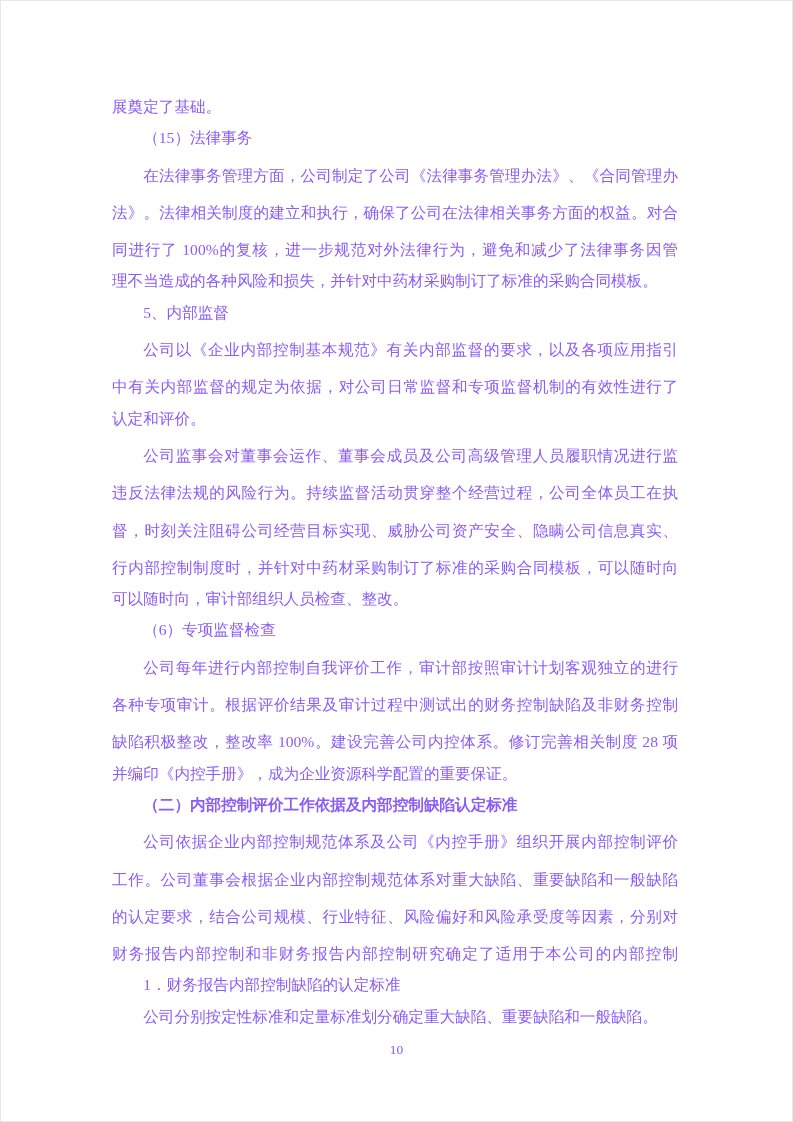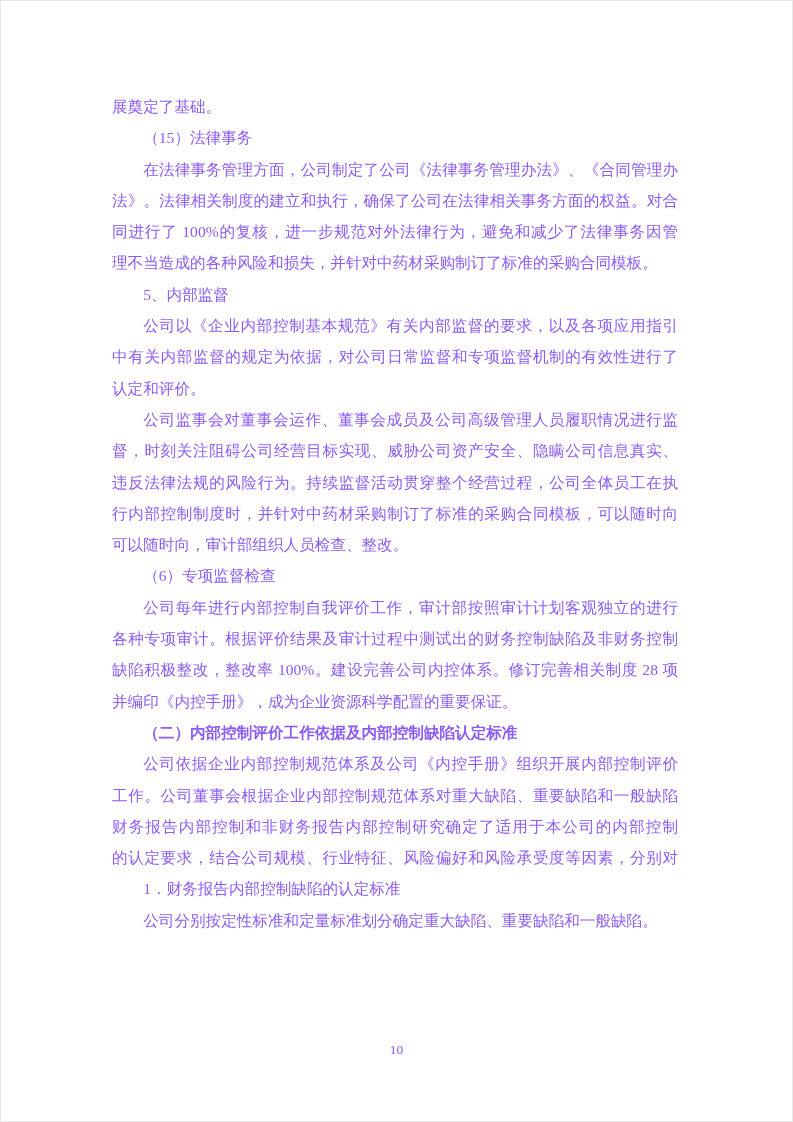--- a/index.html
+++ b/index.html
@@ -28,20 +28,21 @@
     line-height: 31.3px;
     height: 31.3px;
     overflow: hidden;
     white-space: pre-wrap;
     text-align: left;
   }
   .line.justify {
     text-align: justify;
     text-align-last: justify;
     text-justify: inter-character;
+    margin-top: 6px;
   }
   .line.indent {
     padding-left: 31.2px;
   }
   .line.bold {
     font-weight: bold;
   }
   .footer {
     position: absolute;
     left: 0;
@@ -63,33 +64,33 @@
       <div class="line indent">（15）法律事务</div>
       <div class="line indent justify">在法律事务管理方面，公司制定了公司《法律事务管理办法》、《合同管理办</div>
       <div class="line justify">法》。法律相关制度的建立和执行，确保了公司在法律相关事务方面的权益。对合</div>
       <div class="line justify">同进行了 100%的复核，进一步规范对外法律行为，避免和减少了法律事务因管</div>
       <div class="line">理不当造成的各种风险和损失，并针对中药材采购制订了标准的采购合同模板。</div>
       <div class="line indent">5、内部监督</div>
       <div class="line indent justify">公司以《企业内部控制基本规范》有关内部监督的要求，以及各项应用指引</div>
       <div class="line justify">中有关内部监督的规定为依据，对公司日常监督和专项监督机制的有效性进行了</div>
       <div class="line">认定和评价。</div>
       <div class="line indent justify">公司监事会对董事会运作、董事会成员及公司高级管理人员履职情况进行监</div>
+      <div class="line justify">违反法律法规的风险行为。持续监督活动贯穿整个经营过程，公司全体员工在执</div>
       <div class="line justify">督，时刻关注阻碍公司经营目标实现、威胁公司资产安全、隐瞒公司信息真实、</div>
-      <div class="line justify">违反法律法规的风险行为。持续监督活动贯穿整个经营过程，公司全体员工在执</div>
       <div class="line justify">行内部控制制度时，并针对中药材采购制订了标准的采购合同模板，可以随时向</div>
       <div class="line">可以随时向，审计部组织人员检查、整改。</div>
       <div class="line indent">（6）专项监督检查</div>
       <div class="line indent justify">公司每年进行内部控制自我评价工作，审计部按照审计计划客观独立的进行</div>
       <div class="line justify">各种专项审计。根据评价结果及审计过程中测试出的财务控制缺陷及非财务控制</div>
       <div class="line justify">缺陷积极整改，整改率 100%。建设完善公司内控体系。修订完善相关制度 28 项</div>
       <div class="line">并编印《内控手册》，成为企业资源科学配置的重要保证。</div>
       <div class="line indent bold">（二）内部控制评价工作依据及内部控制缺陷认定标准</div>
       <div class="line indent justify">公司依据企业内部控制规范体系及公司《内控手册》组织开展内部控制评价</div>
       <div class="line justify">工作。公司董事会根据企业内部控制规范体系对重大缺陷、重要缺陷和一般缺陷</div>
+      <div class="line justify">的认定要求，结合公司规模、行业特征、风险偏好和风险承受度等因素，分别对</div>
       <div class="line justify">财务报告内部控制和非财务报告内部控制研究确定了适用于本公司的内部控制</div>
-      <div class="line justify">的认定要求，结合公司规模、行业特征、风险偏好和风险承受度等因素，分别对</div>
       <div class="line indent">1．财务报告内部控制缺陷的认定标准</div>
       <div class="line indent">公司分别按定性标准和定量标准划分确定重大缺陷、重要缺陷和一般缺陷。</div>
     </main>
   <footer class="footer">
     <span>10</span>
   </footer>
 </div>
 
 </body></html>

